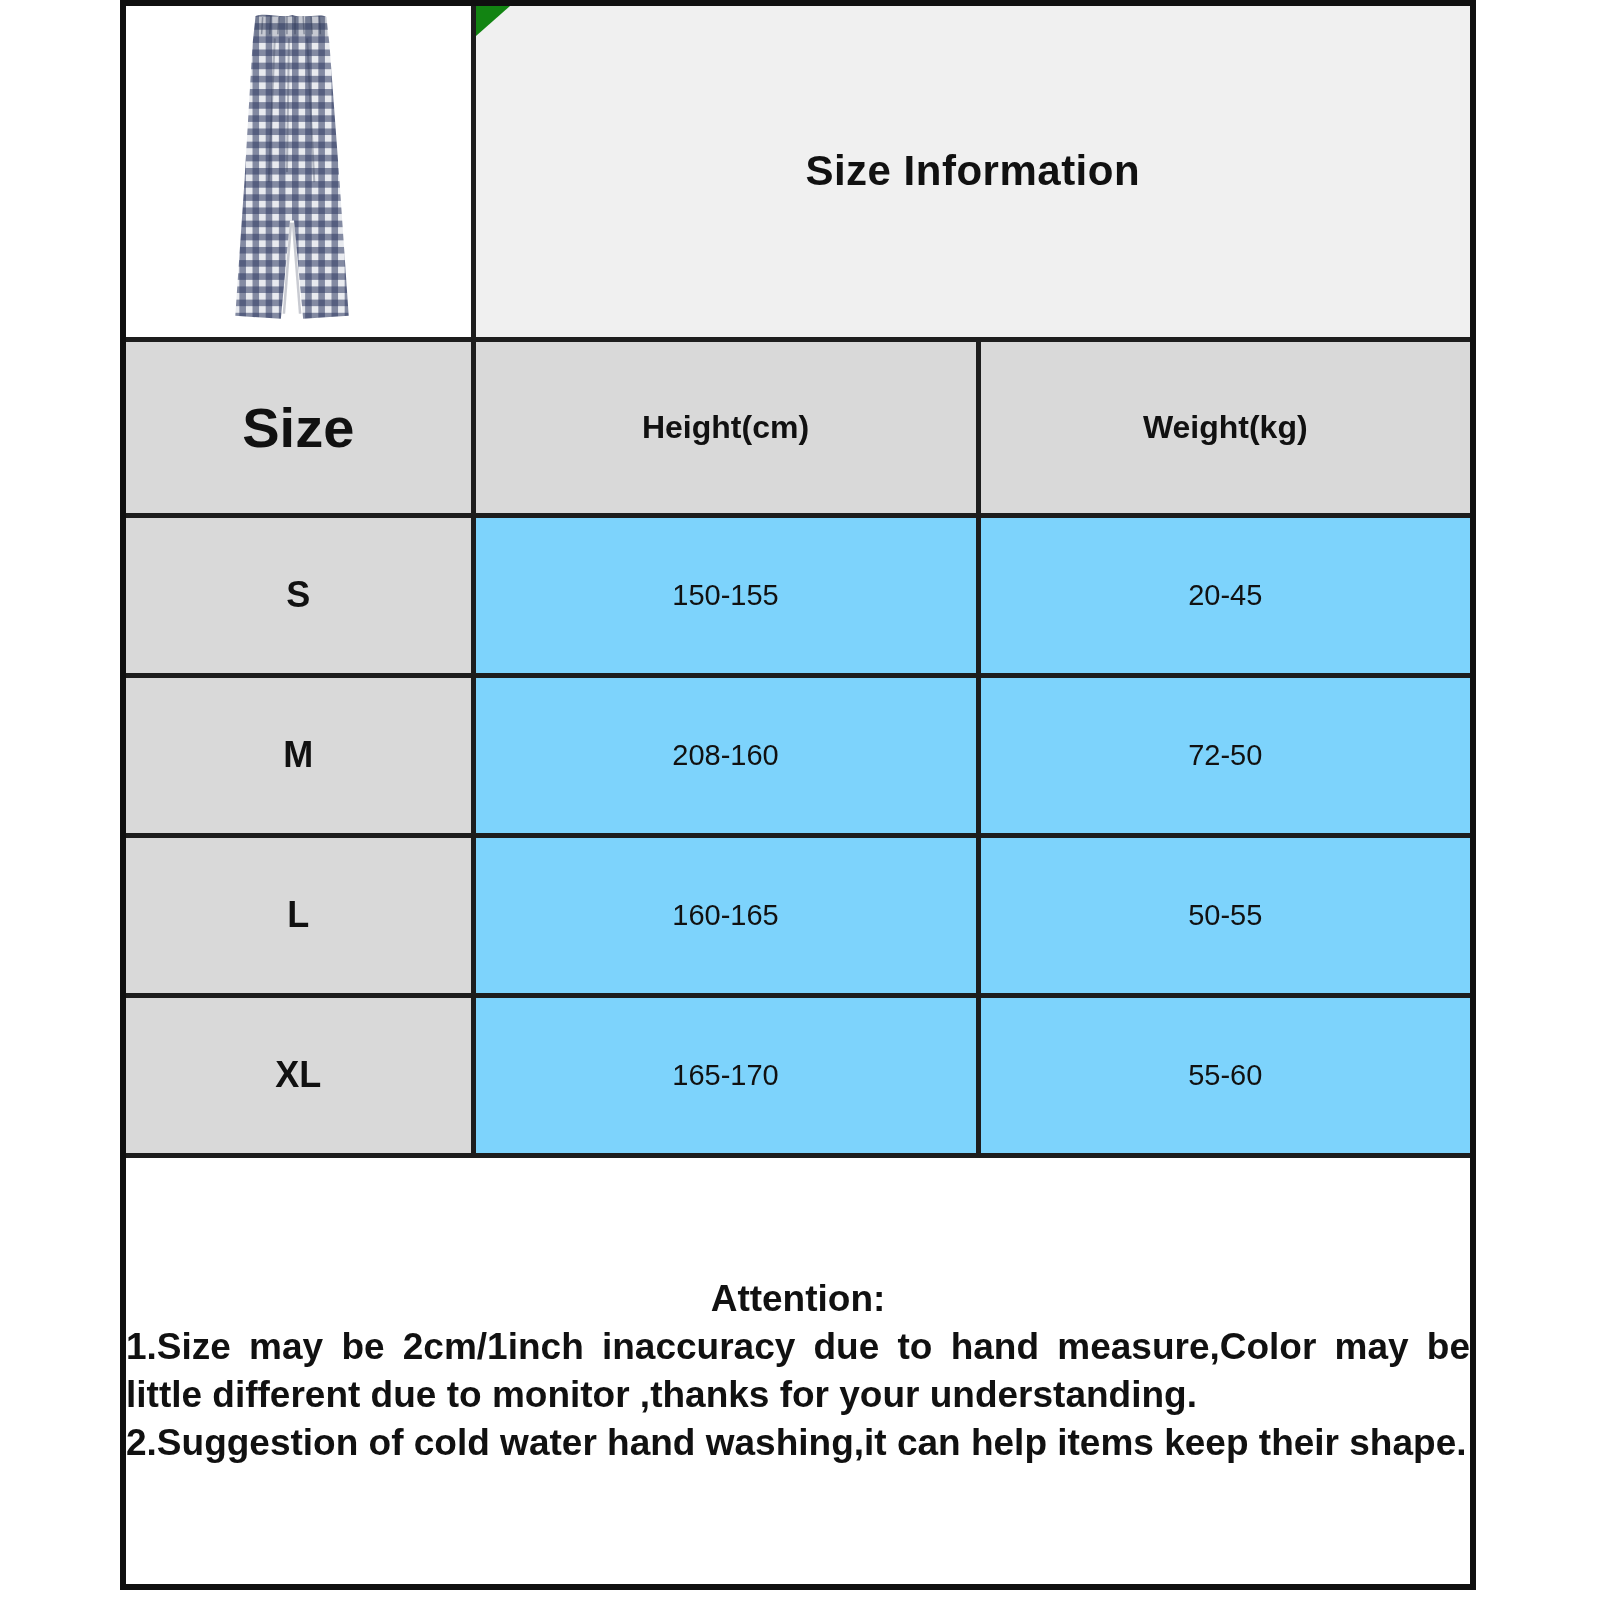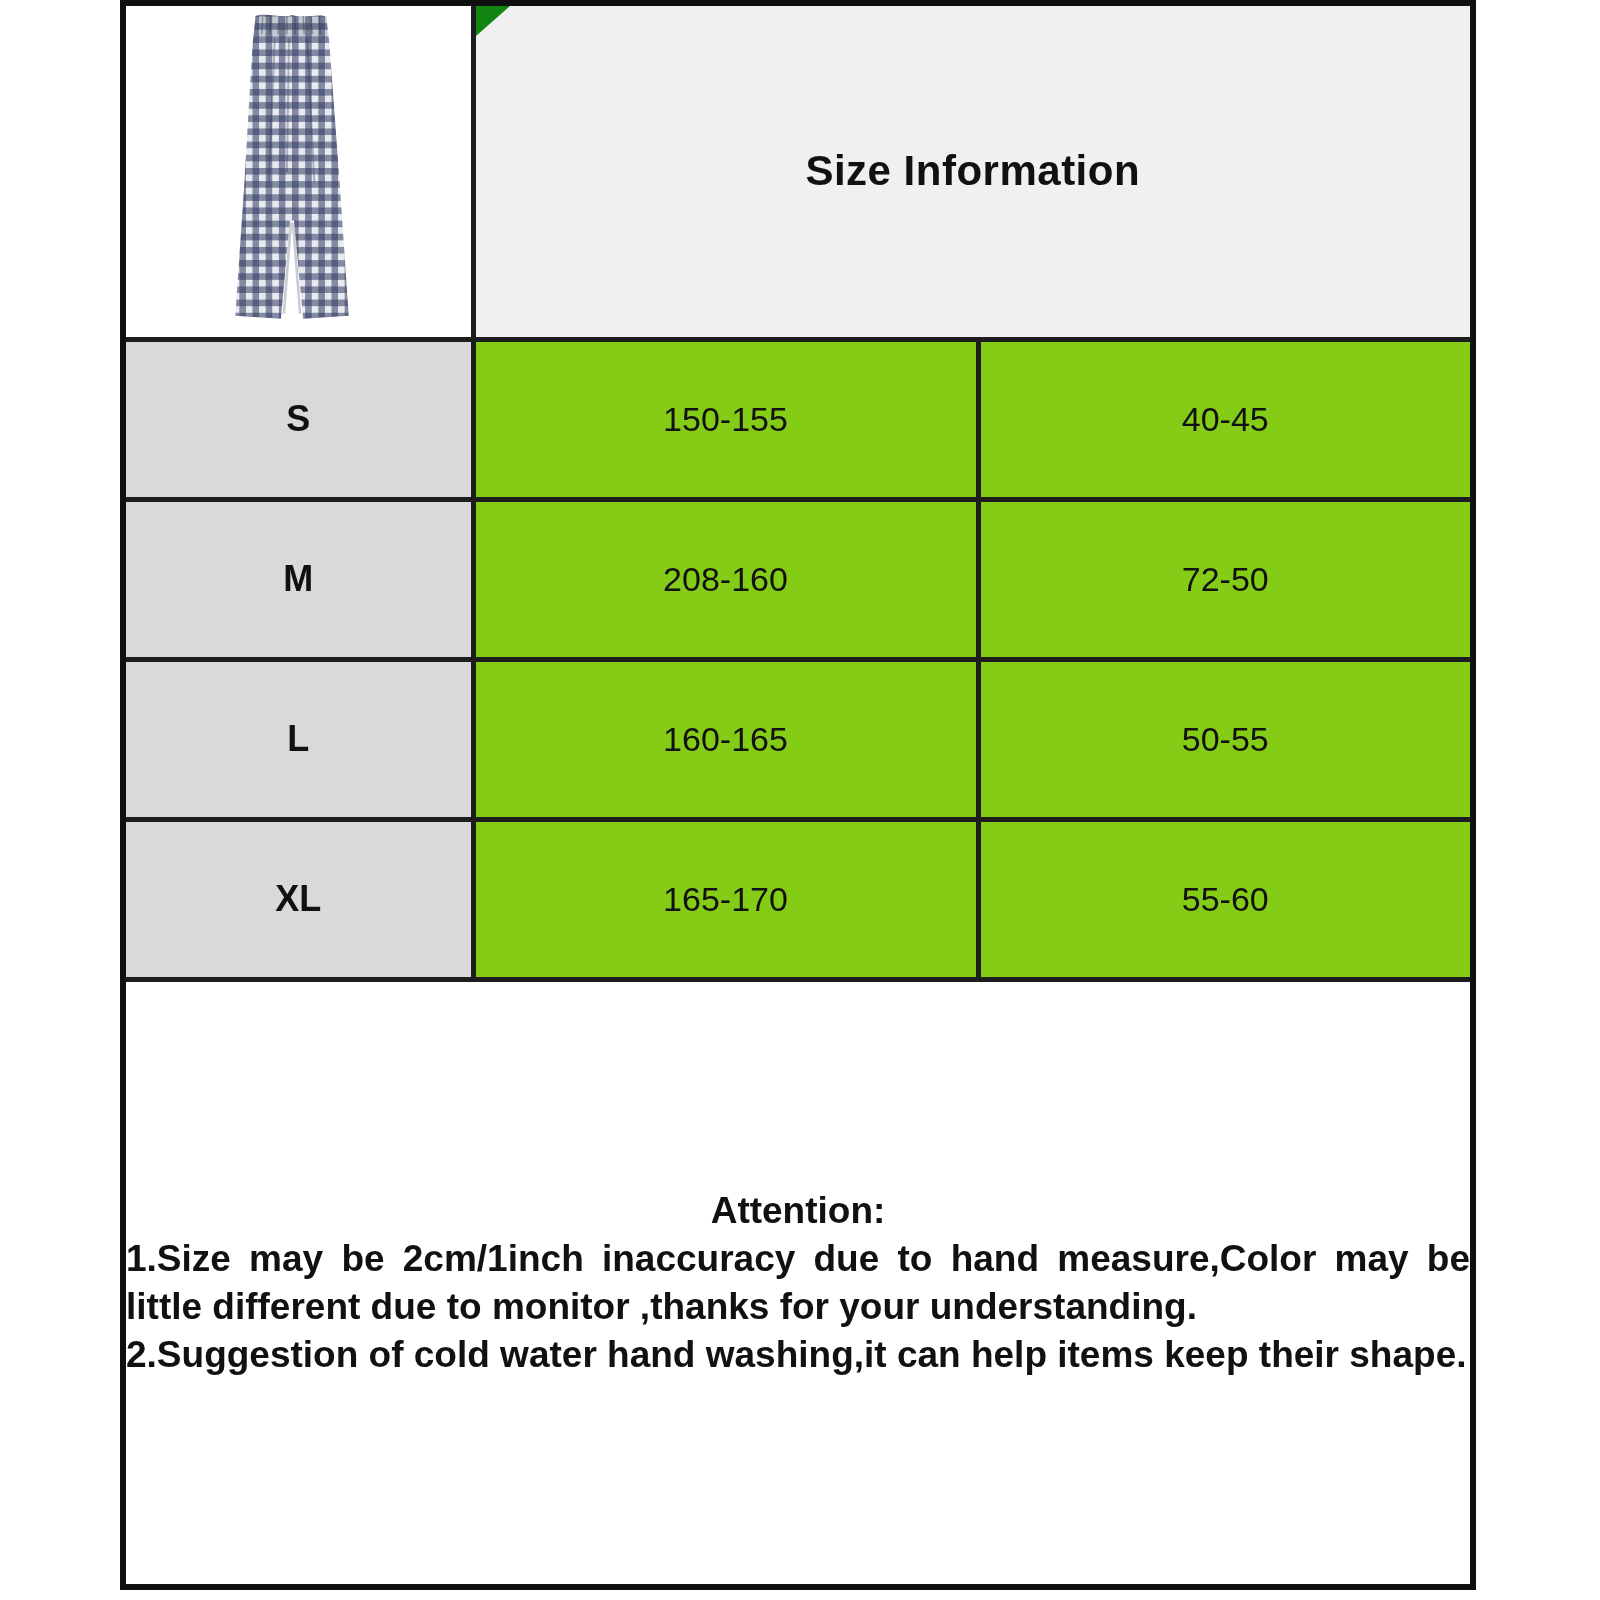--- a/index.html
+++ b/index.html
@@ -54,22 +54,22 @@
     background: #d9d9d9;
     font-size: 32px;
     font-weight: bold;
   }
   td.size-label-cell {
     background: #d9d9d9;
     font-size: 36px;
     font-weight: bold;
   }
   td.value-cell {
-    background: #84cc16;
-    font-size: 34px;
+    background: #7dd3fc;
+    font-size: 29px;
     font-weight: 400;
   }
   td.attention-cell {
     background: #ffffff;
     text-align: left;
     vertical-align: top;
     padding: 6px 10px 0 10px;
     font-size: 37px;
     line-height: 1.3;
     font-weight: 700;
@@ -130,25 +130,30 @@
             </g>
           </svg>
         </div>
       </td>
       <td class="title-cell" colspan="2">
         <div class="corner-marker"></div>
         <span>Size Information</span>
       </td>
     </tr>
 
+    <tr style="height:176px;">
+      <th class="col-size">Size</th>
+      <th class="col-head">Height(cm)</th>
+      <th class="col-head">Weight(kg)</th>
+    </tr>
 
     <tr style="height:160px;">
       <td class="size-label-cell">S</td>
       <td class="value-cell">150-155</td>
-      <td class="value-cell">40-45</td>
+      <td class="value-cell">20-45</td>
     </tr>
     <tr style="height:160px;">
       <td class="size-label-cell">M</td>
       <td class="value-cell">208-160</td>
       <td class="value-cell">72-50</td>
     </tr>
     <tr style="height:160px;">
       <td class="size-label-cell">L</td>
       <td class="value-cell">160-165</td>
       <td class="value-cell">50-55</td>

